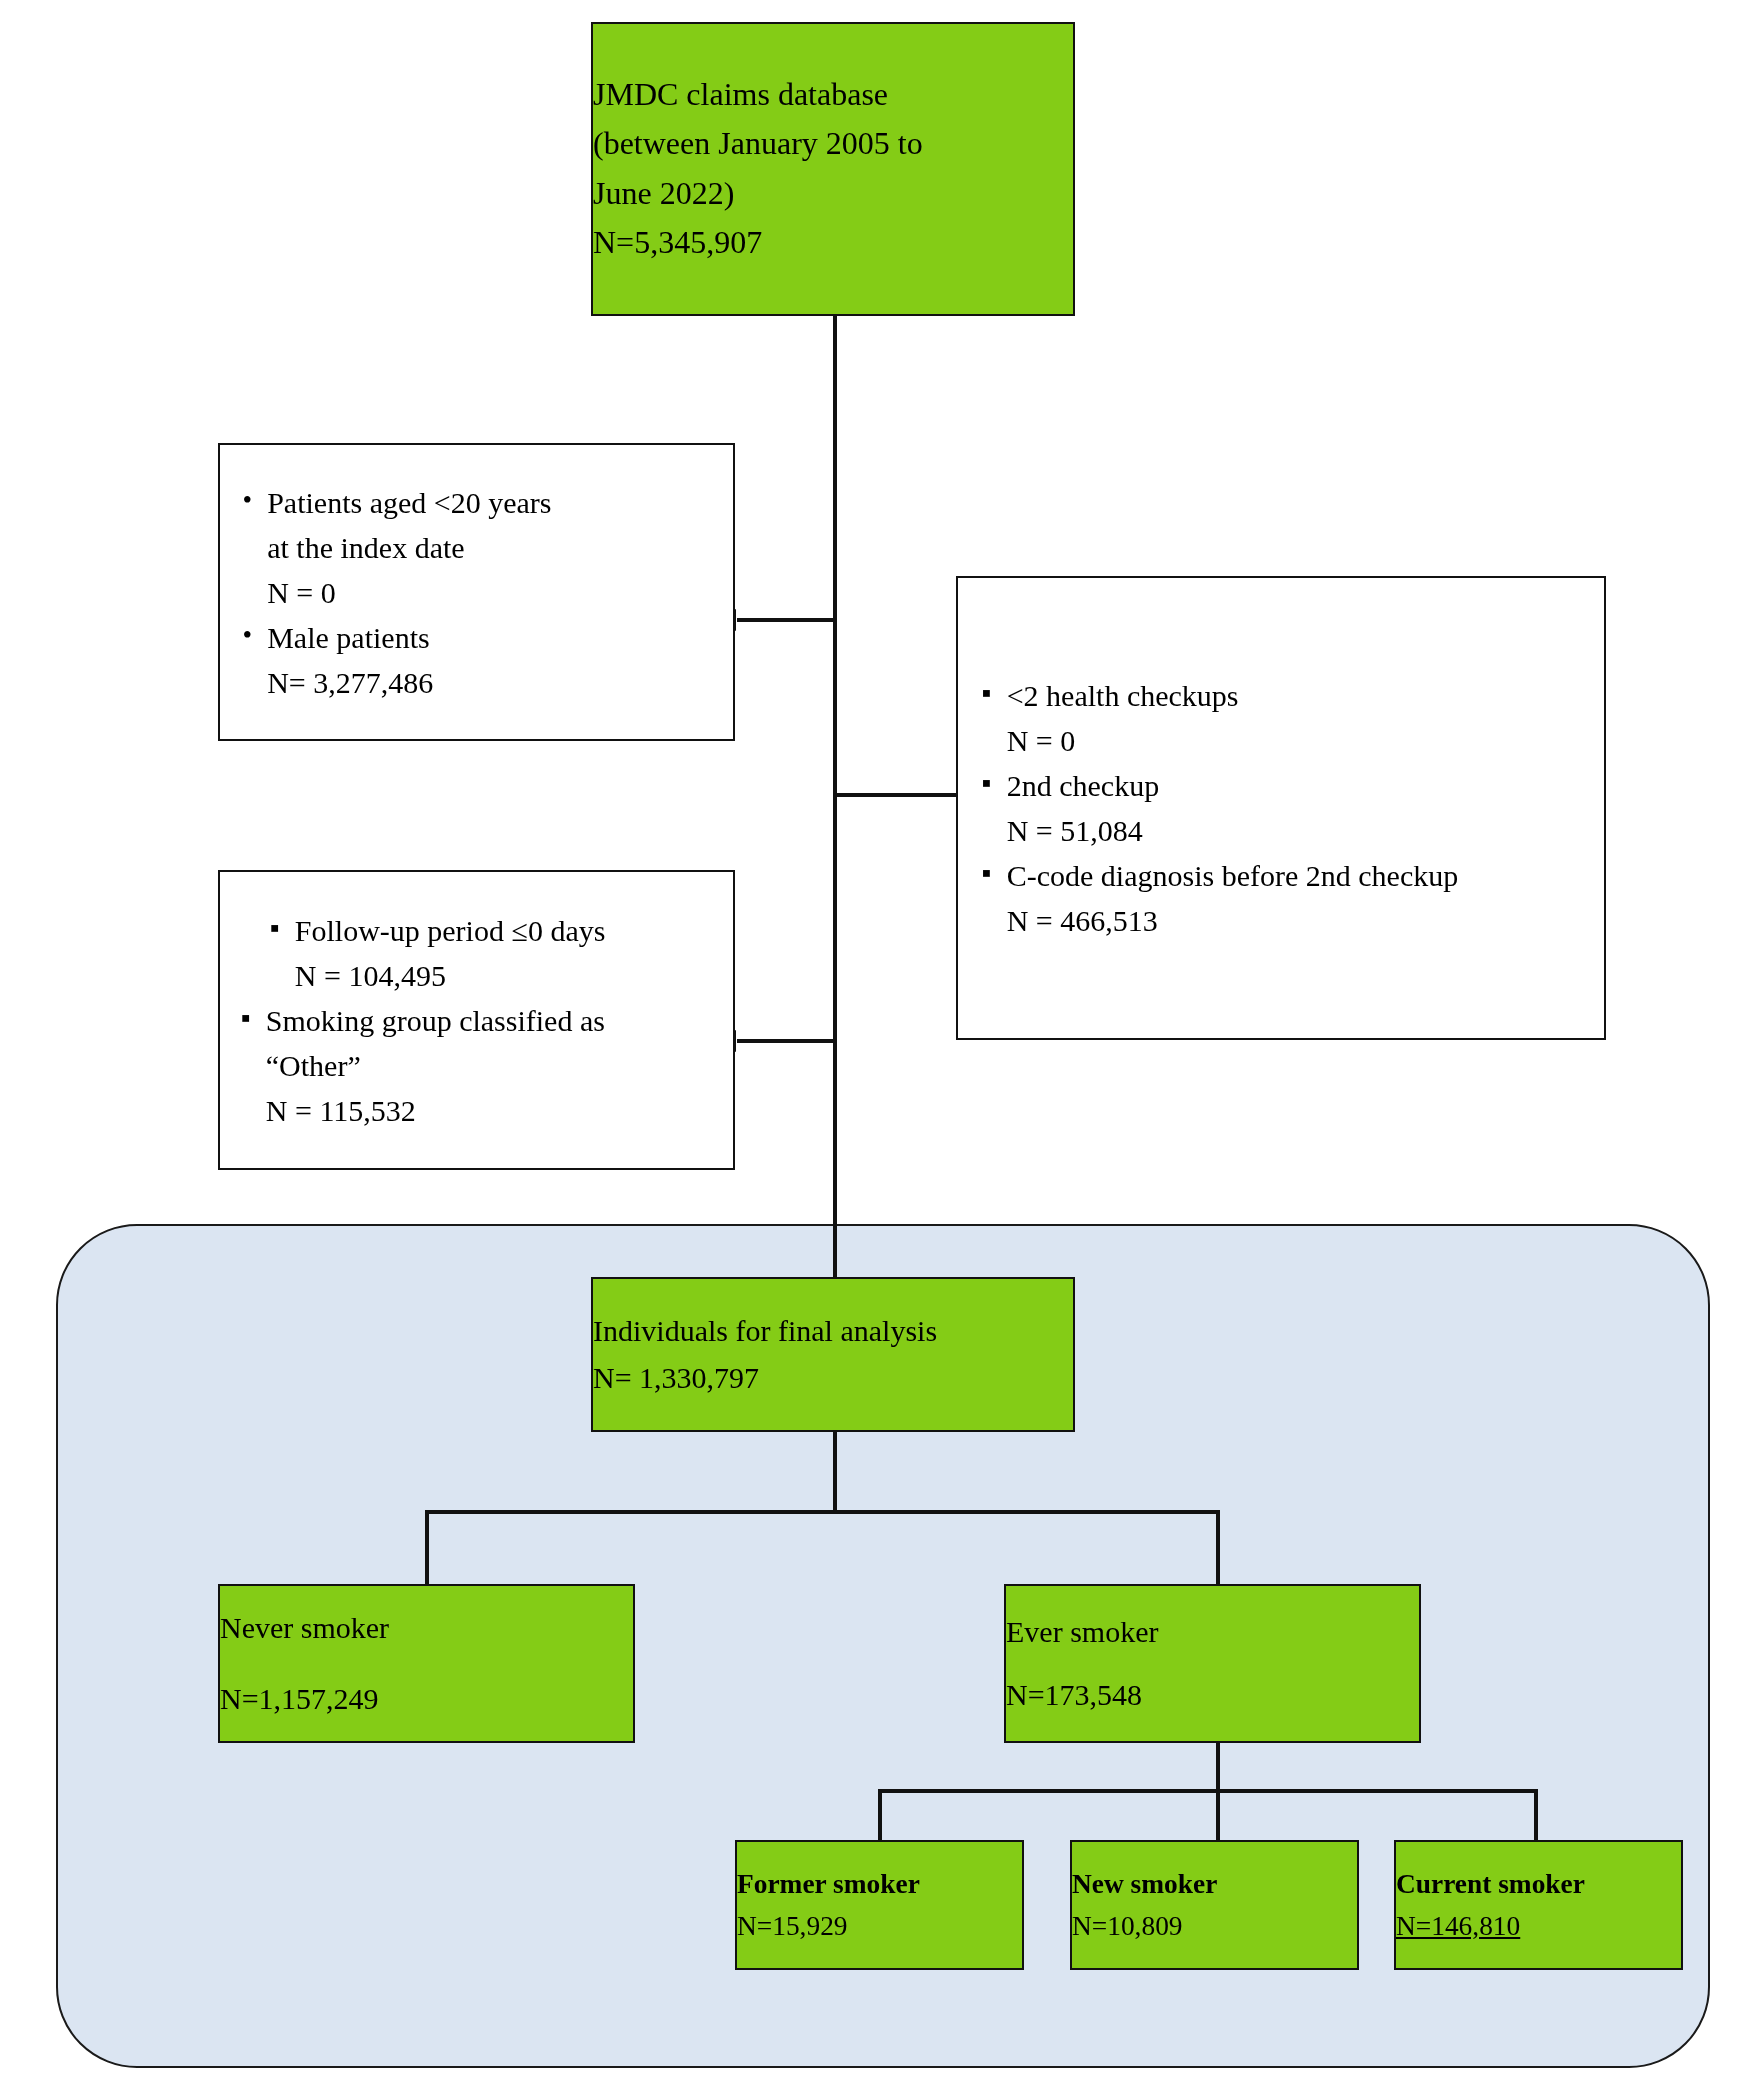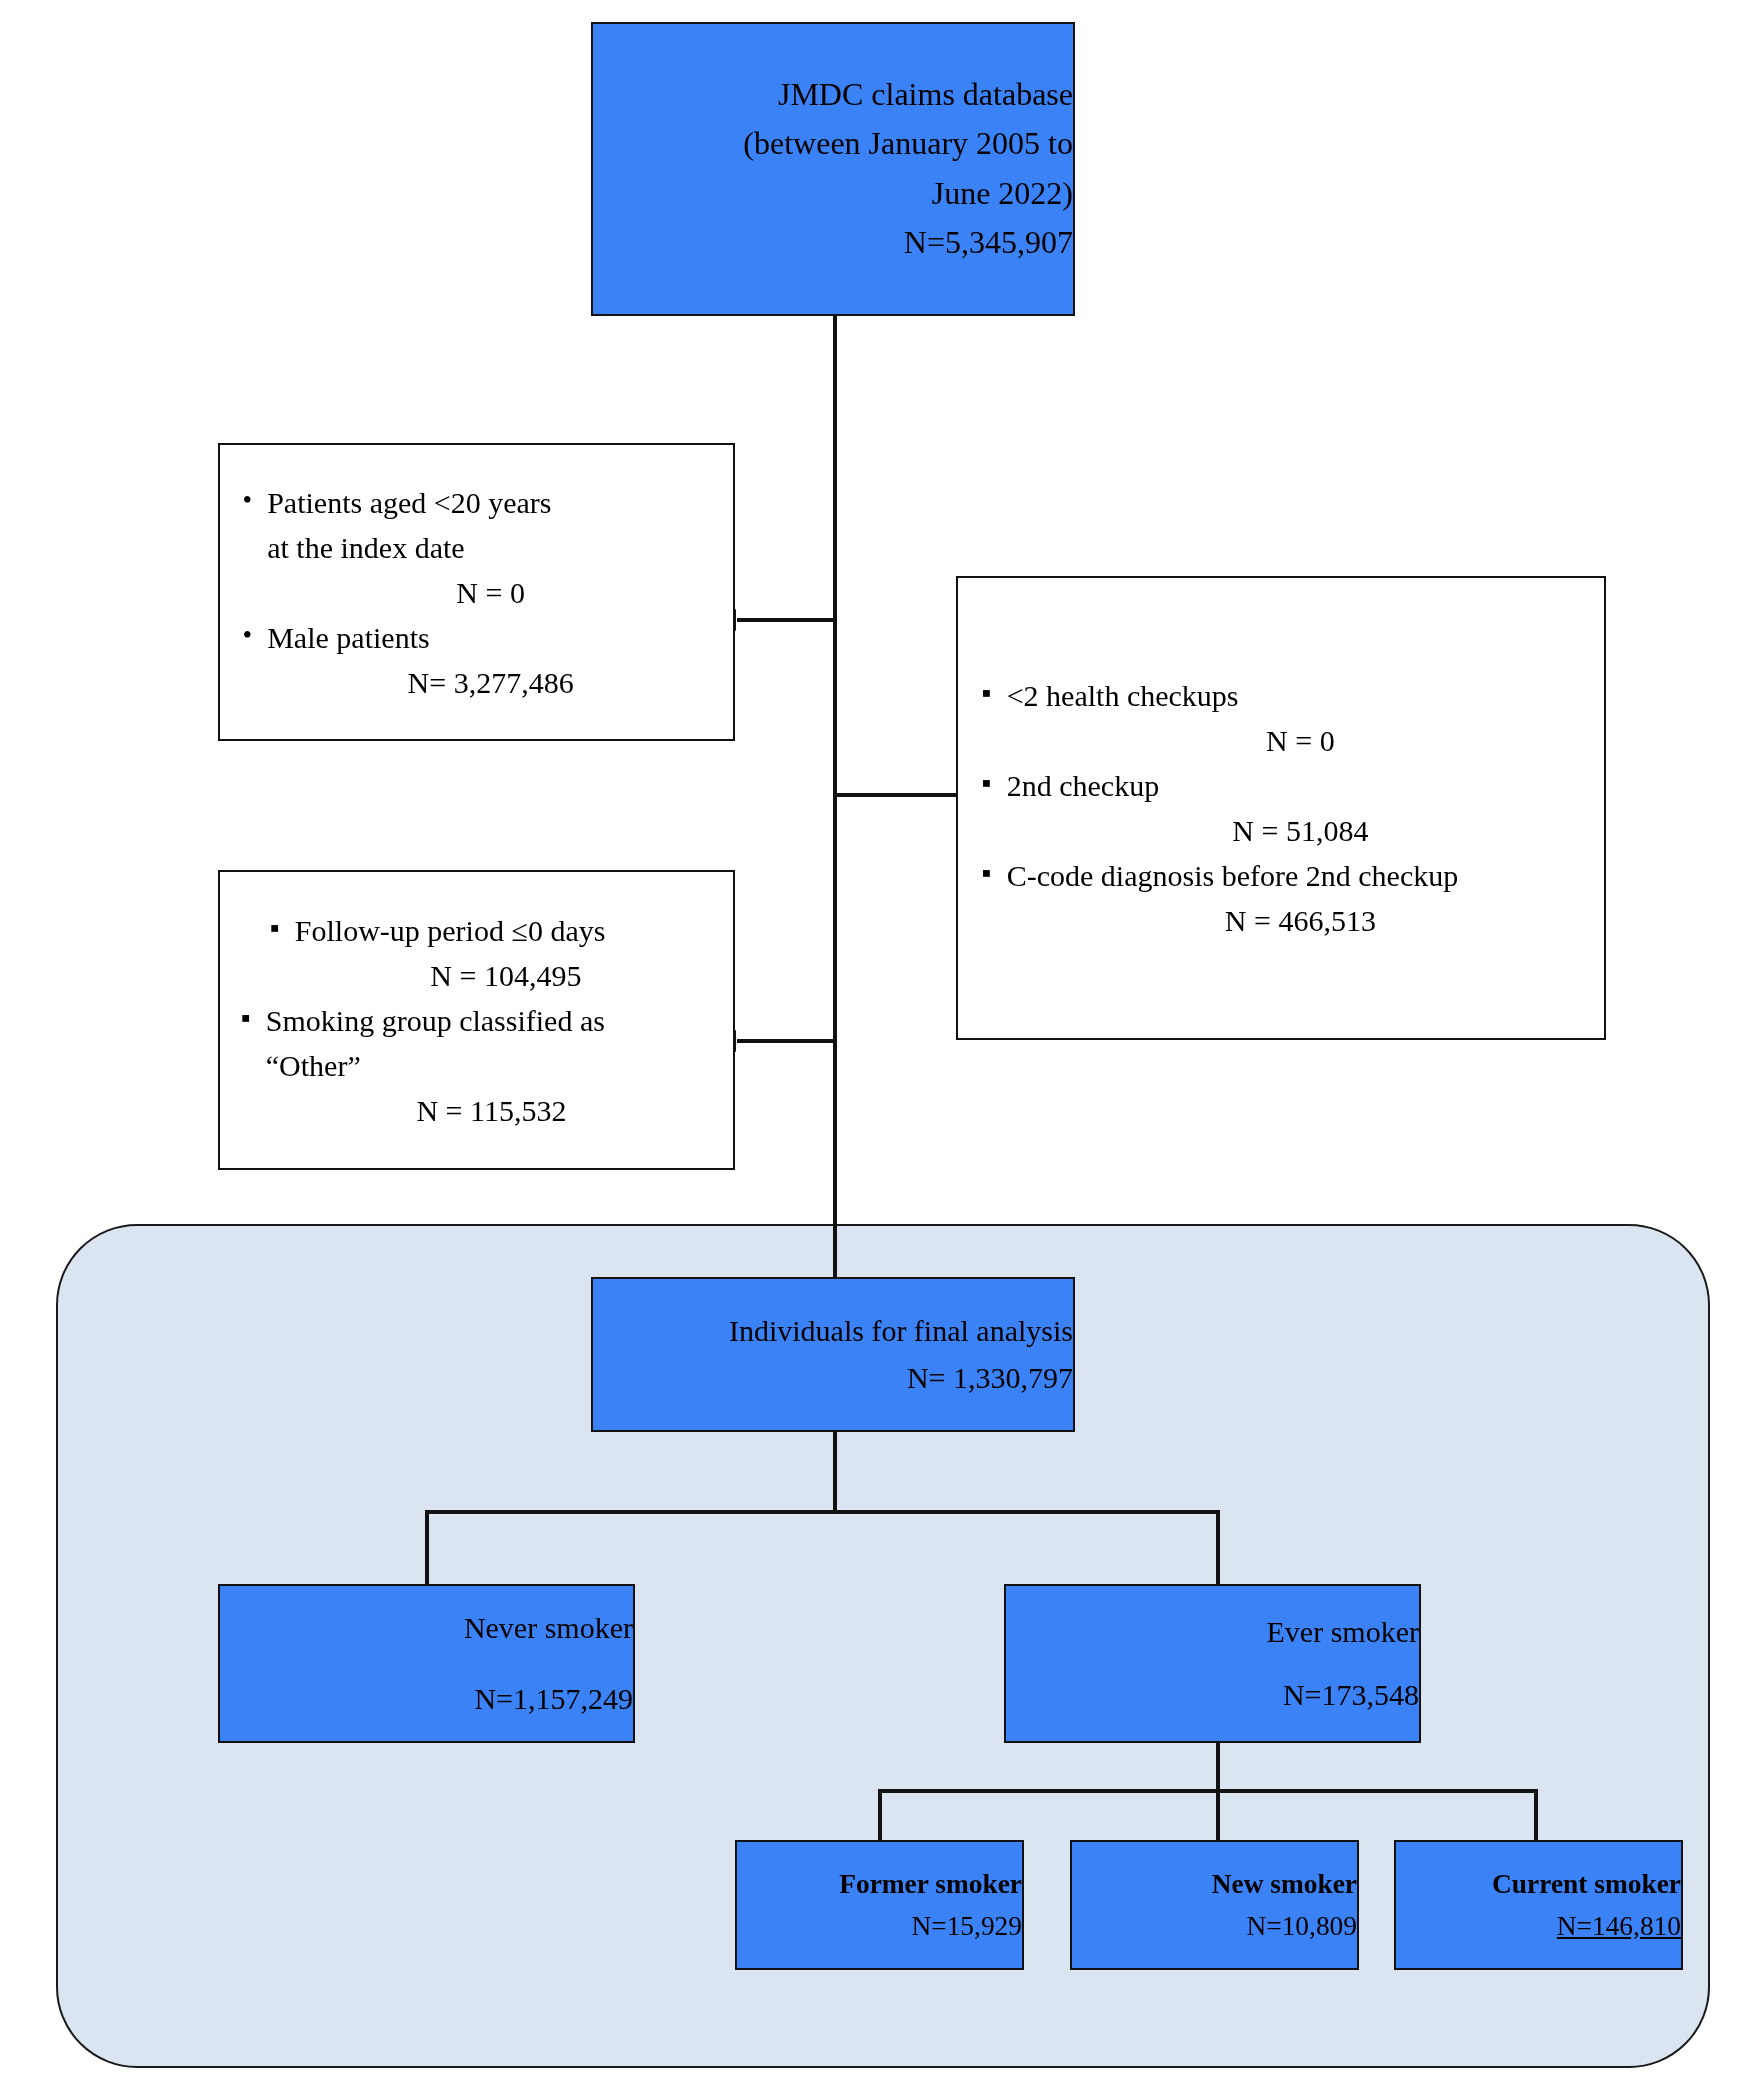--- a/index.html
+++ b/index.html
@@ -9,31 +9,30 @@
   .shaded{
     position:absolute;
     background:#dbe5f2;
     border:2.2px solid #1a1a1a;
     border-radius:81px;
     box-sizing:border-box;
   }
 
   .node{
     position:absolute;
-    background:#3b82f6;
+    background:#84cc16;
     border:2.9px solid #111111;
     box-sizing:border-box;
     display:flex;
     flex-direction:column;
-    align-items:flex-end;
+    align-items:flex-start;
     justify-content:center;
     text-align:center;
     line-height:1.55;
     z-index:5;
-    padding-left:20px;
   }
   .node .ln{display:block;white-space:pre;}
 
   .node-lg{font-size:32px;}
   .node-md{font-size:30px;}
   .node-sm{font-size:27.4px;}
   .bold .ln{font-weight:bold;}
 
   .excl{
     position:absolute;
@@ -50,21 +49,21 @@
   .bullet-row{display:flex;align-items:flex-start;}
   .bullet-row .mk{
     flex:0 0 auto;
     width:40px;
     text-align:center;
     font-size:27.4px;
     line-height:1.5;
   }
   .bullet-row .bd{flex:1 1 auto;}
   .bd .ln{display:block;white-space:pre;}
-  .bd .ctr{display:block;text-align:center;white-space:pre;}
+  .bd .ctr{display:block;white-space:pre;}
 
   .vline{position:absolute;background:#111111;width:3.6px;z-index:1;}
   .hline{position:absolute;background:#111111;height:3.6px;z-index:1;}
 
   .arrow-h{position:absolute;height:3.6px;background:#111111;z-index:2;}
   .arrow-h::after{
     content:"";position:absolute;top:50%;width:0;height:0;
     border-top:11.6px solid transparent;border-bottom:11.6px solid transparent;
   }
   .arrow-left::after{left:-1.4px;transform:translate(-100%,-50%);border-right:21.7px solid #111111;}

